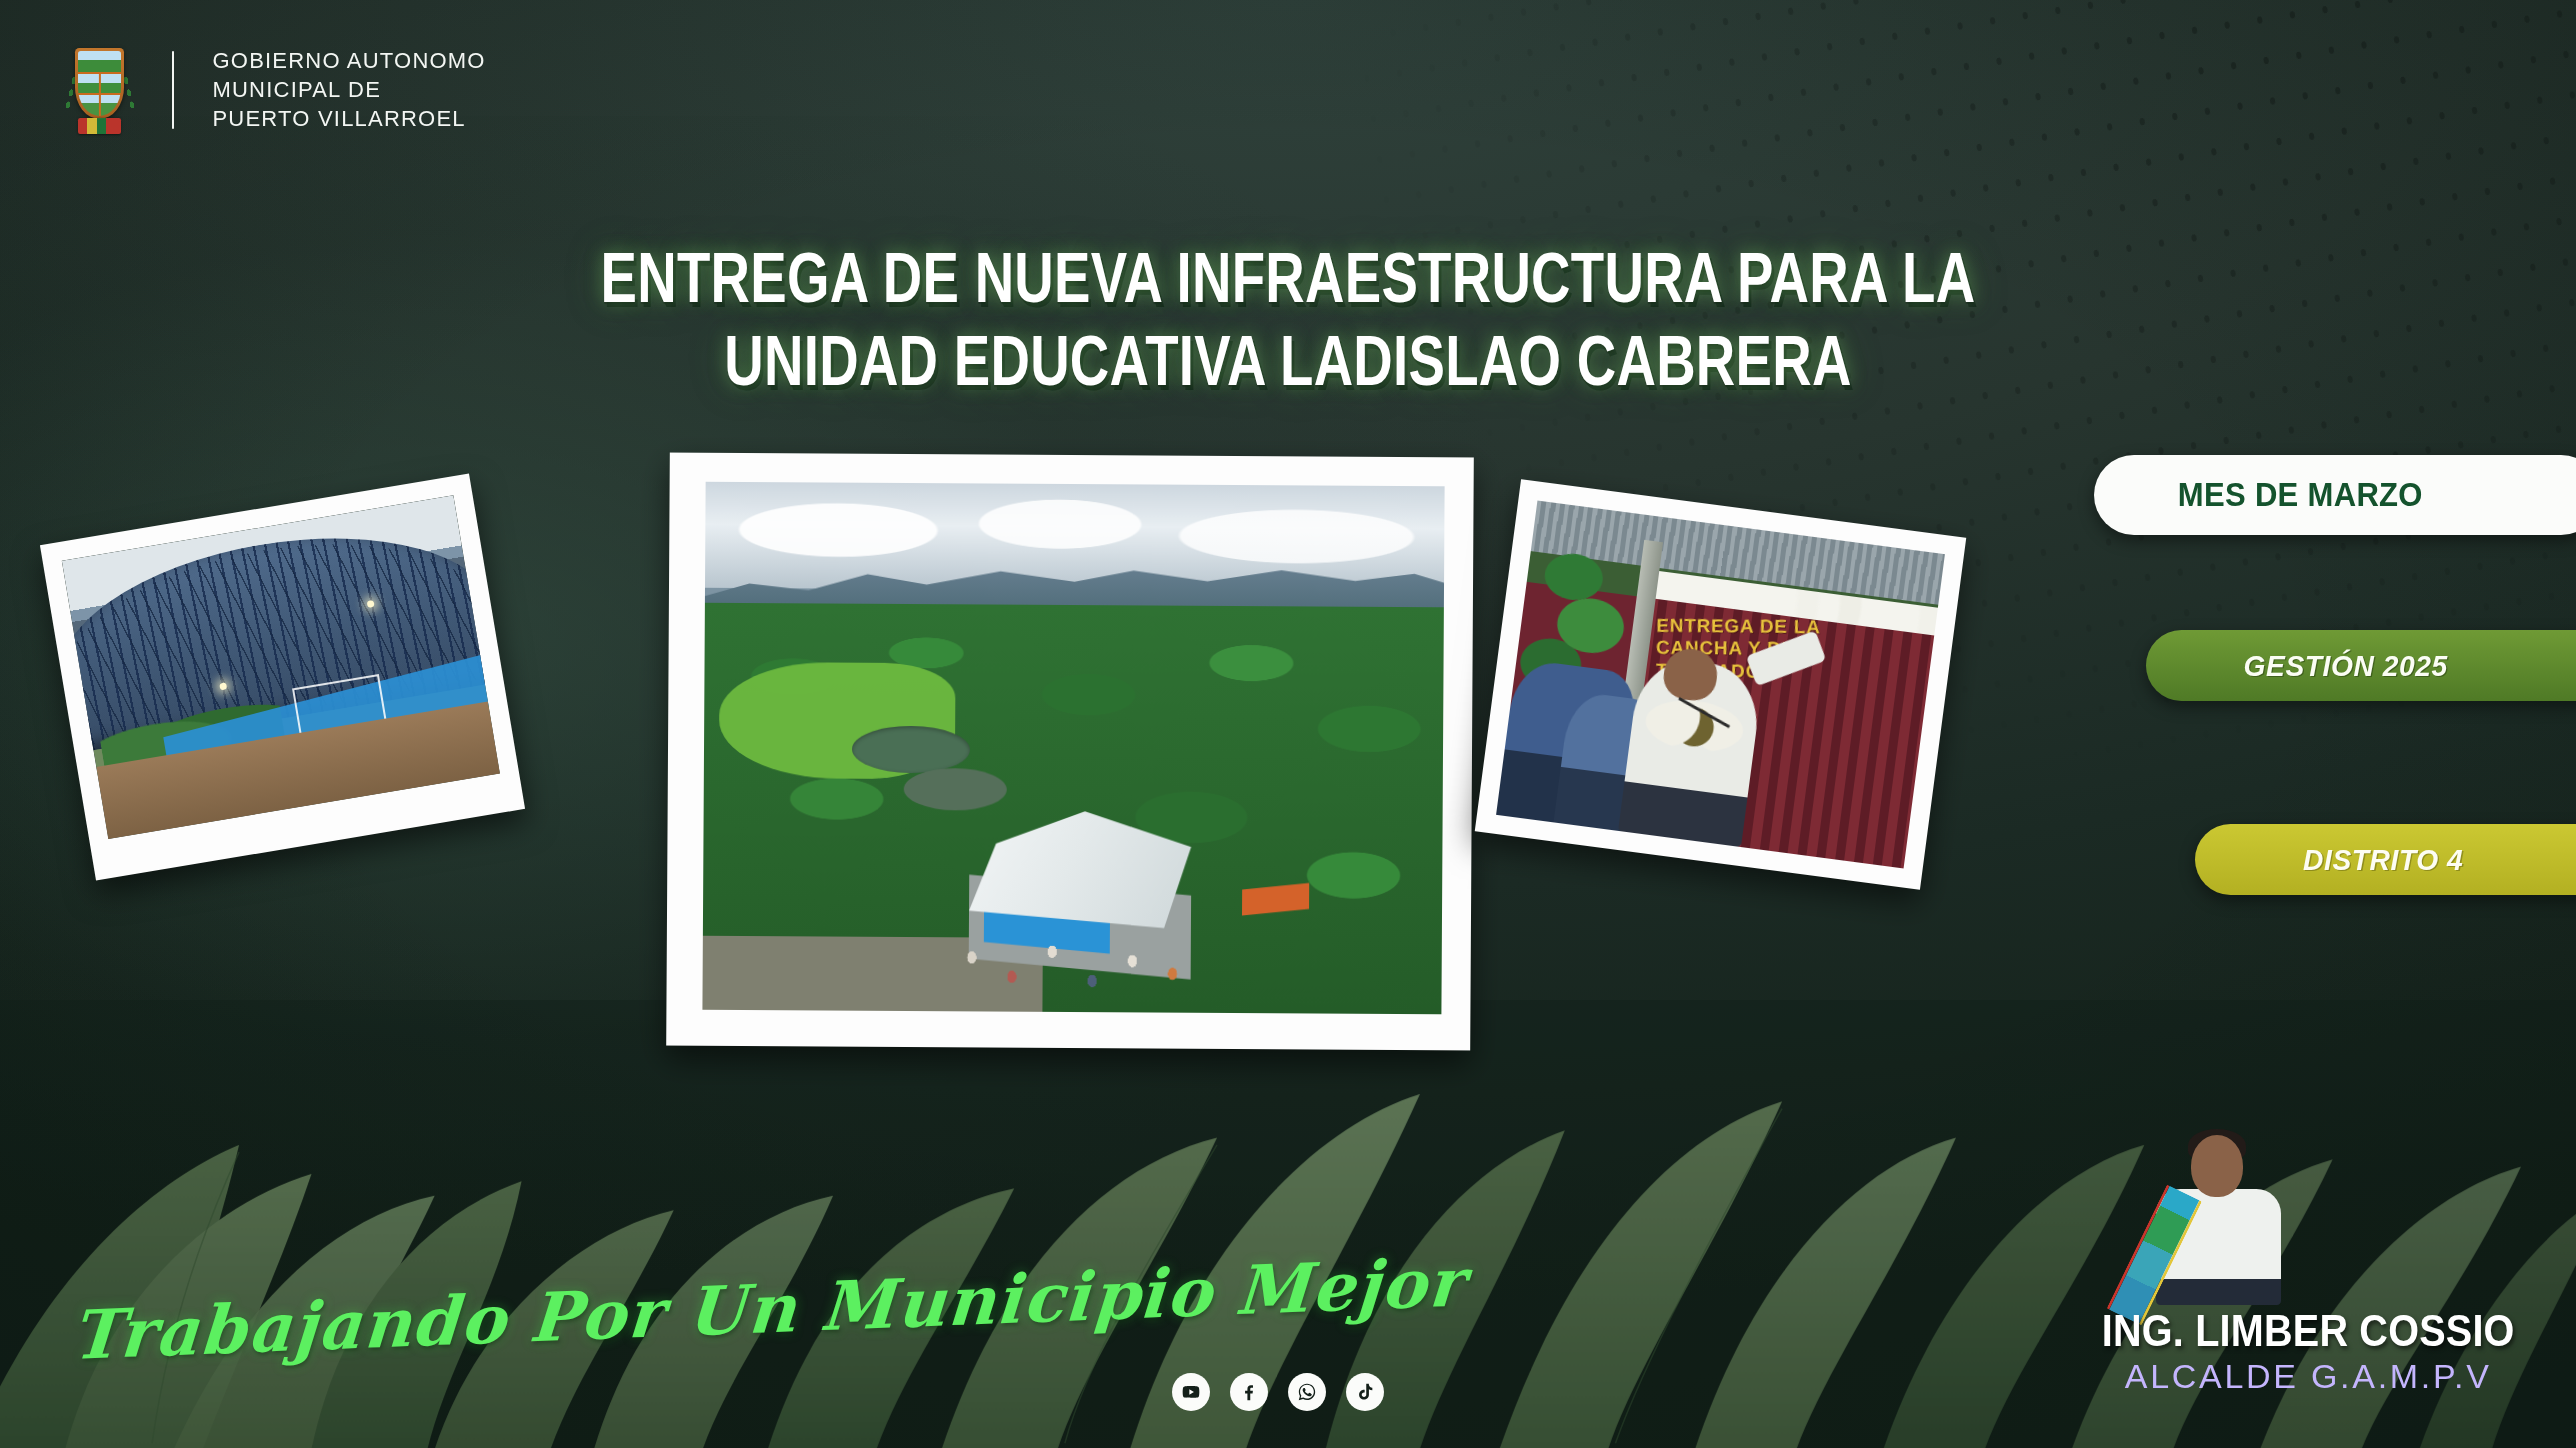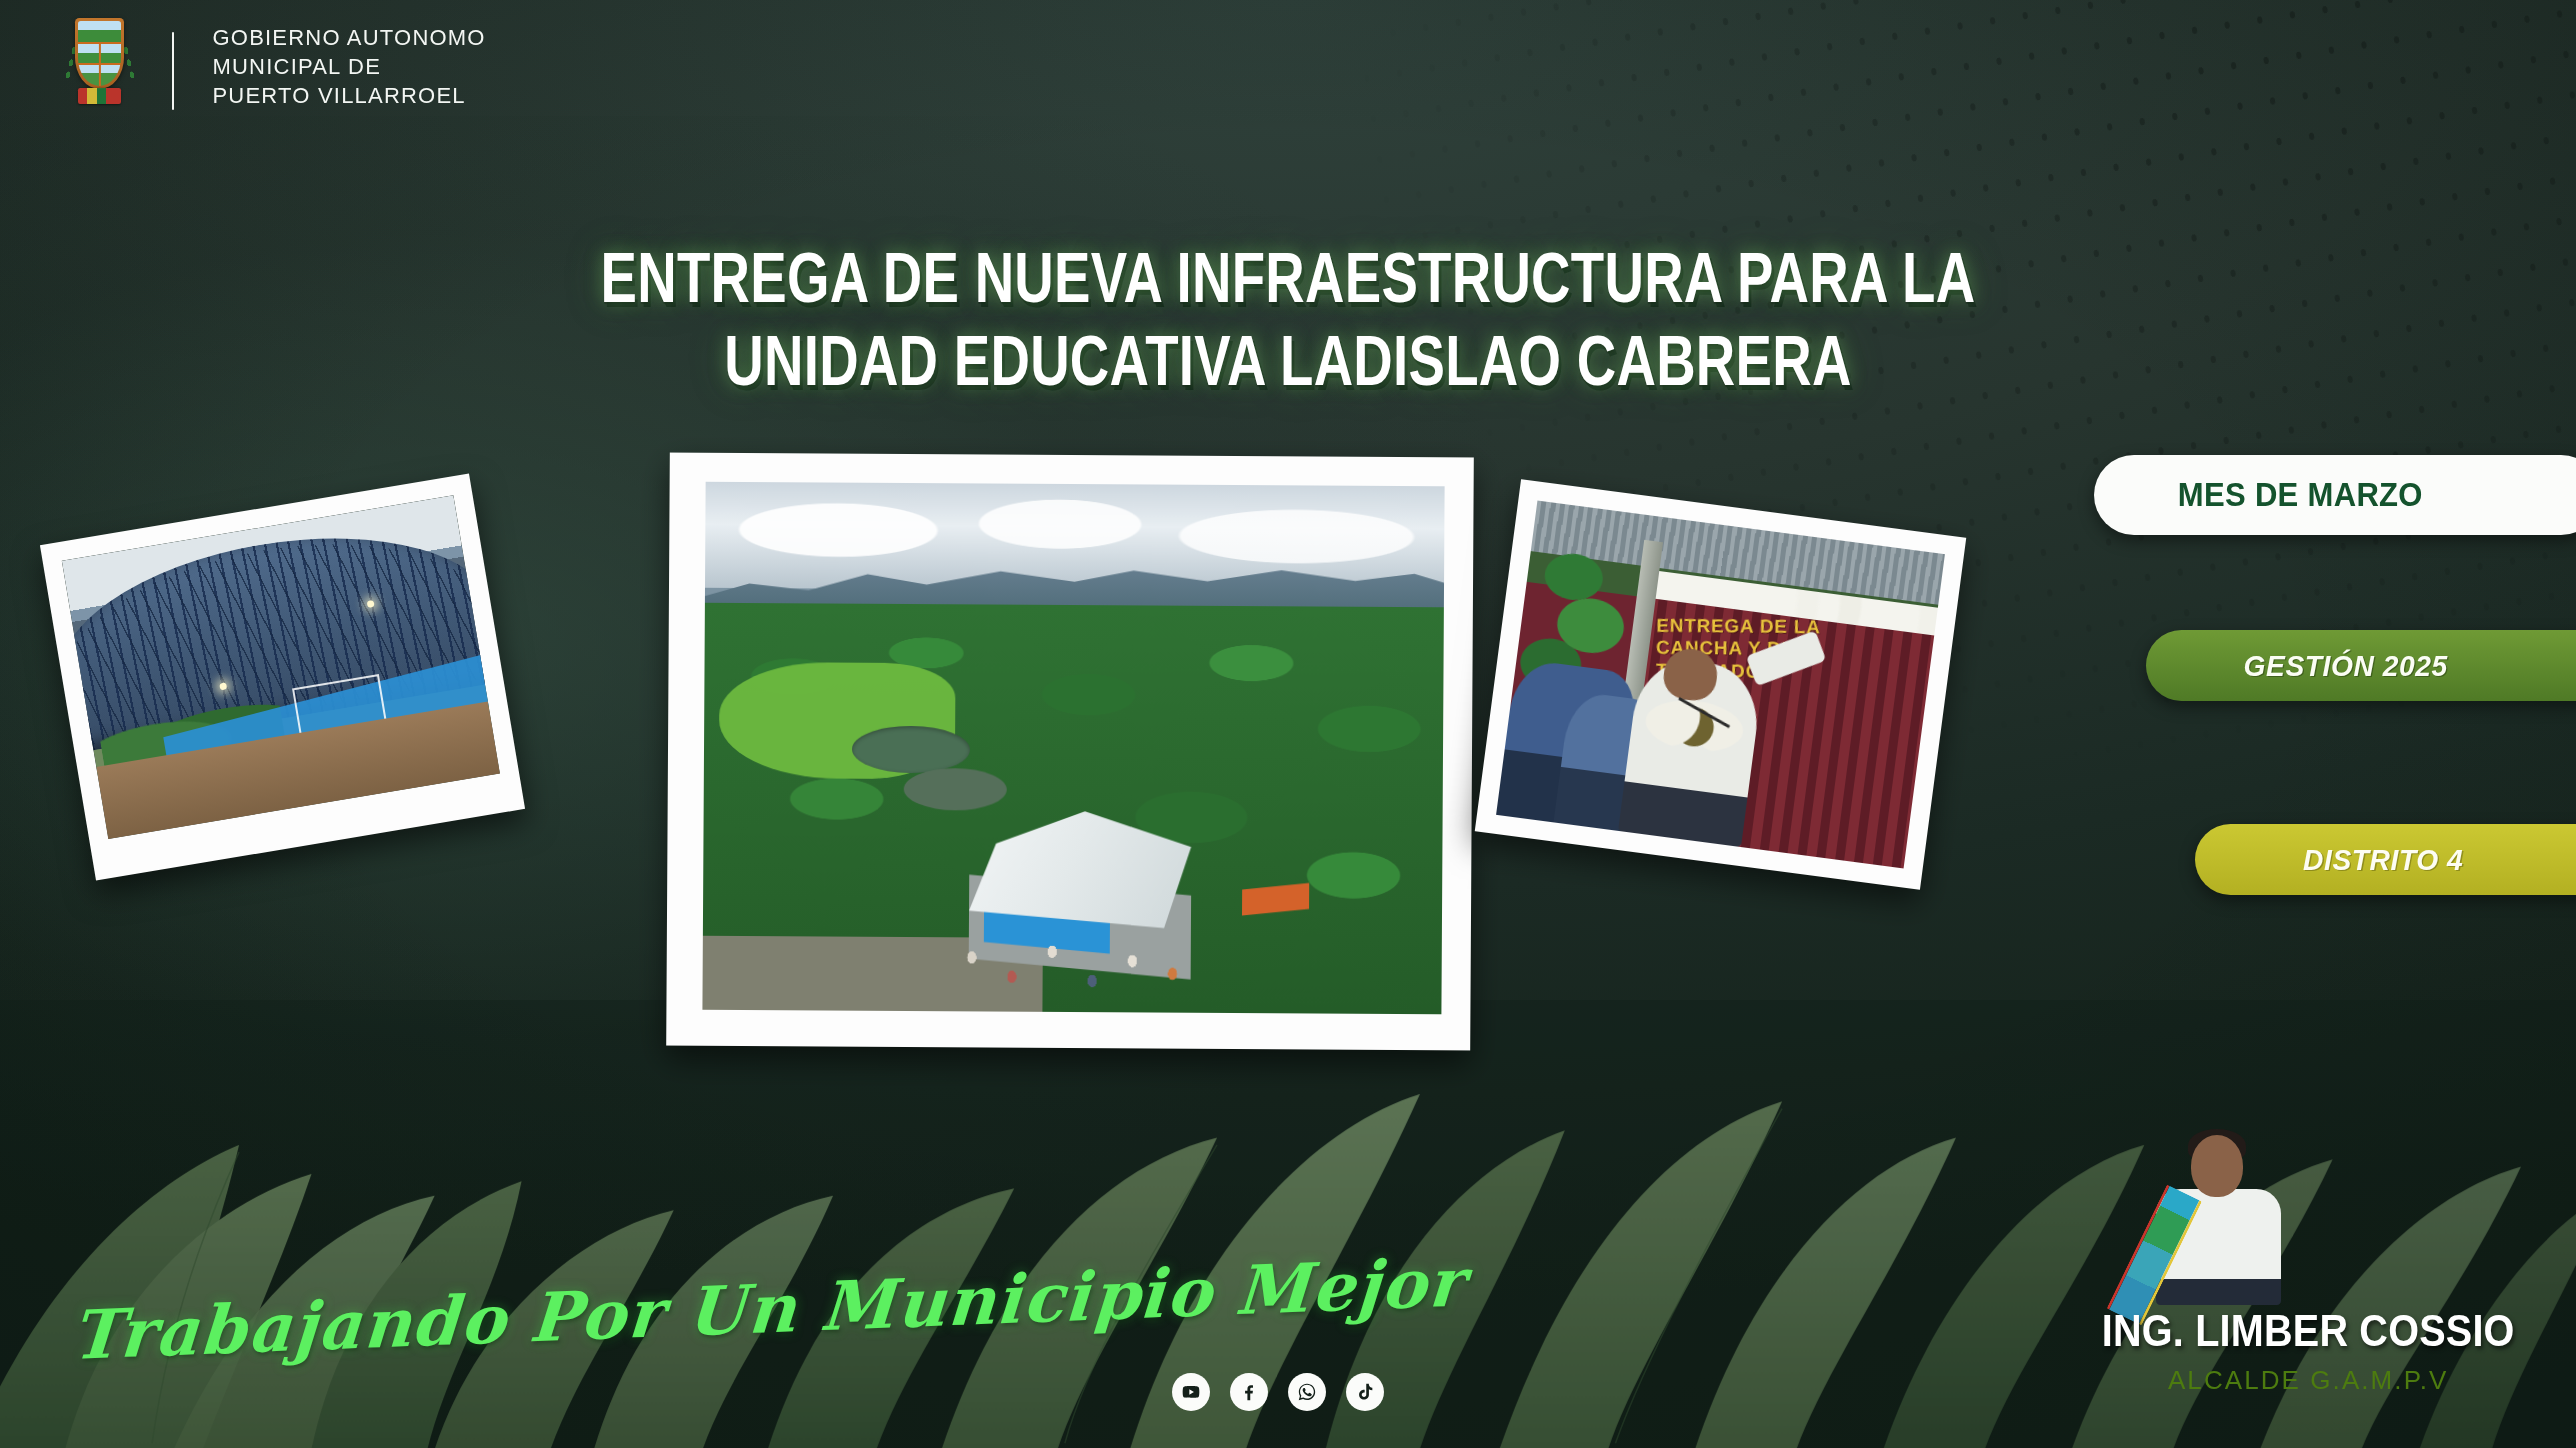--- a/index.html
+++ b/index.html
@@ -26,21 +26,21 @@
   .bg-glow-l{
     position:absolute; left:-10%; top:8%; width:70%; height:80%;
     background:radial-gradient(ellipse at 40% 45%, rgba(52,78,66,.55) 0%, rgba(30,48,40,.22) 45%, transparent 72%);
   }
   .bg-vig{
     position:absolute; inset:0;
     background:radial-gradient(ellipse 95% 88% at 50% 45%, transparent 40%, rgba(5,14,10,.45) 100%);
   }
 
   
-  .header{ position:absolute; left:65px; top:9px; display:flex; align-items:flex-end; gap:12px; z-index:20; }
+  .header{ position:absolute; left:65px; top:39px; display:flex; align-items:center; gap:12px; z-index:20; }
   .crest{ position:relative; width:70px; height:101px; flex:0 0 auto; }
   .crest .shield{
     position:absolute; left:10px; top:8.7px; width:49px; height:71px;
     background:linear-gradient(180deg,#c2762c,#a85f20);
     border-radius:4.3px 4.3px 24.6px 24.6px / 4.3px 4.3px 32px 32px;
     box-shadow:0 1.4px 4.3px rgba(0,0,0,.5);
     overflow:hidden;
   }
   .crest .shield::before{
     content:""; position:absolute; left:2.9px; top:2.9px; right:2.9px; bottom:2.9px;
@@ -238,21 +238,21 @@
   .m-body{ position:absolute; left:33px; top:67px; width:125px; height:116px;
      background:linear-gradient(180deg,#eef1ee 0 78%, #232b38 78% 100%); border-radius:24.6px 24.6px 4.3px 4.3px; }
   .m-sash{ position:absolute; left:42px; top:71px; width:39px; height:138px;
      background:linear-gradient(180deg,#2aa8c8 0 16%, #2f9c55 16% 44%, #3aa5b8 44% 72%, #2f8fb5 72% 100%);
      border-left:3.6px solid #c8352c; border-right:3.6px solid #e2c63a;
      transform:rotate(26deg); transform-origin:50% 0%; border-radius:2.2px; }
   .m-name{ position:absolute; left:0; right:24.6px; bottom:77px; text-align:center;
      color:#ffffff; font-size:45px; font-weight:700; letter-spacing:.005em;
      transform:scaleX(.88); text-shadow:2.2px 2.9px 4.3px rgba(0,0,0,.55); }
   .m-role{ position:absolute; left:0; right:24.6px; bottom:38px; text-align:center;
-     color:#4d7c0f; font-size:26px; font-weight:400; letter-spacing:.08em; }
+     color:#c4b5fd; font-size:34px; font-weight:400; letter-spacing:.08em; }
 </style>
 </head>
 <body>
 
 <div id="stage">
 
   <div class="bg-base"></div>
   <div class="bg-glow-l"></div>
   <div class="bg-dots"></div>
 

